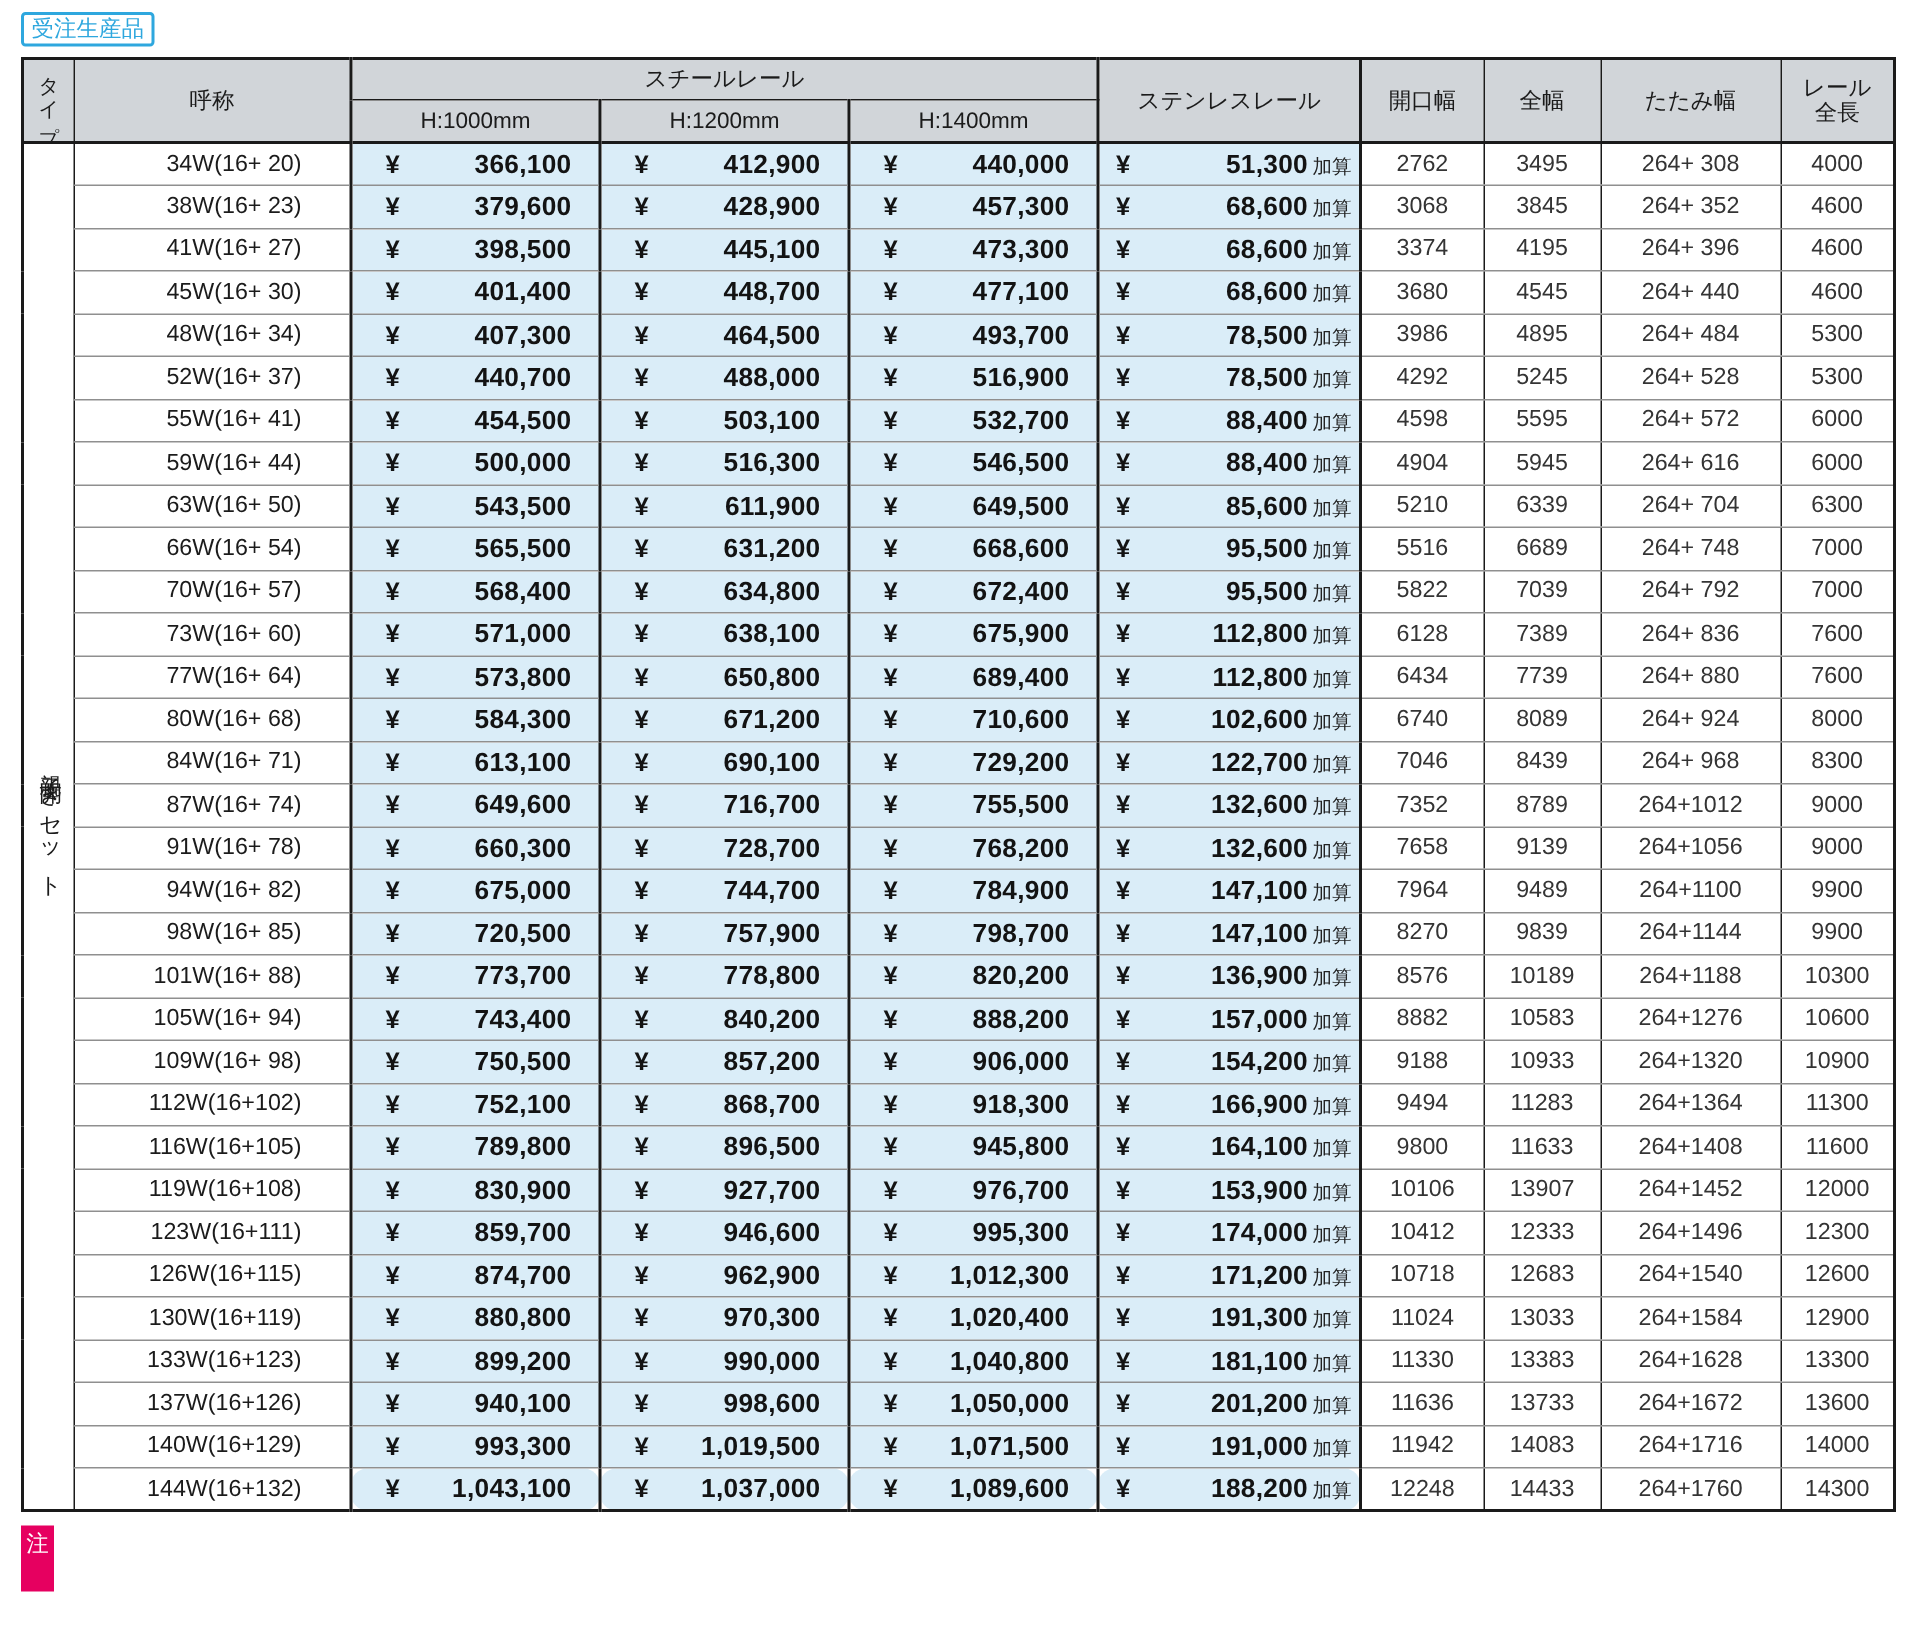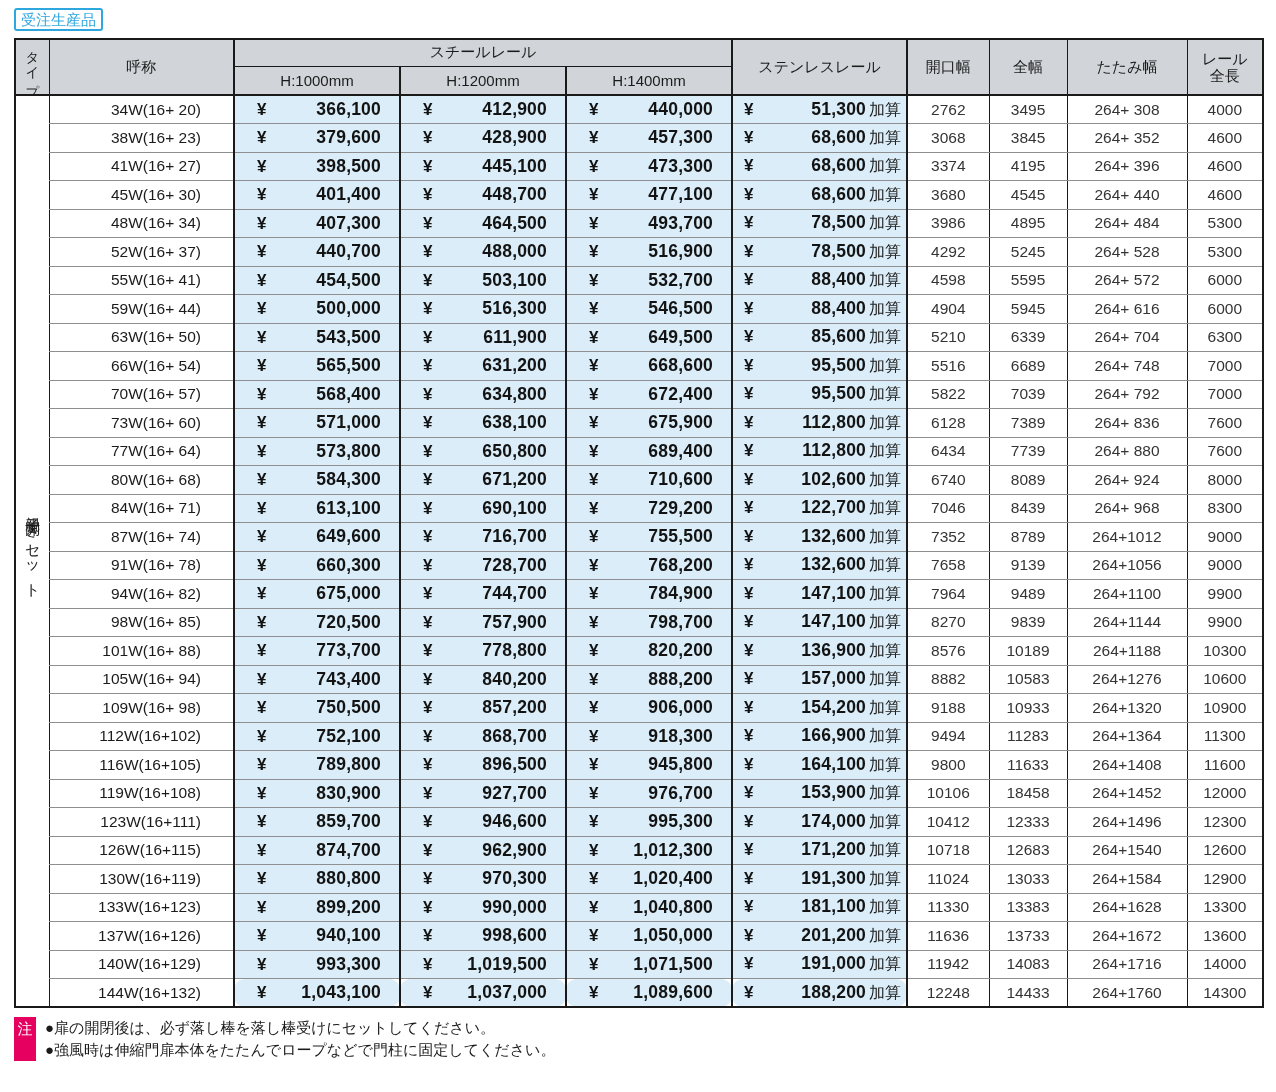--- a/index.html
+++ b/index.html
@@ -58,21 +58,21 @@
 
   td.c-name{text-align:right;padding-right:32px;font-size:15.5px;white-space:pre;}
 
   td.c-price,td.c-stain{background:var(--price-bg,#daedf8);}
   .cellflex{display:flex;align-items:baseline;}
   td.c-price .cellflex{padding:0 18px 0 22px;justify-content:space-between;}
   td.c-stain .cellflex{padding:0 5px 0 11px;}
   .yen{font-weight:bold;font-size:17px;color:#131313;}
   .val{font-weight:bold;font-size:17.5px;color:#131313;letter-spacing:.2px;}
   td.c-stain .val{margin-left:auto;}
-  .kasan{font-size:16px;font-weight:normal;color:#222;margin-left:3px;white-space:nowrap;}
+  .kasan{font-size:13px;font-weight:normal;color:#222;margin-left:3px;white-space:nowrap;}
 
   td.c-num{text-align:center;font-size:15.5px;color:#343434;white-space:pre;}
 
   
   .notes{margin-top:9px;width:1248px;}
   .note-block{display:flex;gap:9px;}
   .note-badge{
     width:22px;height:44px;background:var(--note-pink,#e60060);color:#fff;
     font-size:15px;display:flex;justify-content:center;align-items:flex-start;padding-top:3px;
     flex:0 0 22px;
@@ -913,21 +913,21 @@
             </div>
     </td>
     <td class="c-stain bl2">
       <div class="cellflex">
               <span class="yen">¥</span>
               <span class="val">153,900</span>
               <span class="kasan">加算</span>
             </div>
     </td>
     <td class="c-num bl2">10106</td>
-    <td class="c-num bl1">18458</td>
+    <td class="c-num bl1">13907</td>
     <td class="c-num bl1">264+1452</td>
     <td class="c-num bl1">12000</td>
   </tr>
         <tr>
     <td class="c-name bl1">123W(16+111)</td>
     <td class="c-price bl2">
       <div class="cellflex">
               <span class="yen">¥</span>
               <span class="val">859,700</span>
             </div>
@@ -1147,20 +1147,16 @@
     <td class="c-num bl1">14433</td>
     <td class="c-num bl1">264+1760</td>
     <td class="c-num bl1">14300</td>
   </tr>
       </tbody>
   </table>
 
   <div class="notes">
     <div class="note-block">
       <div class="note-badge">注</div>
-      <div class="note-lines">
-        <div>●扉の開閉後は、必ず落し棒を落し棒受けにセットしてください。</div>
-        <div>●強風時は伸縮門扉本体をたたんでロープなどで門柱に固定してください。</div>
-      </div>
     </div>
   </div>
 
 </div>
 
 </body></html>

